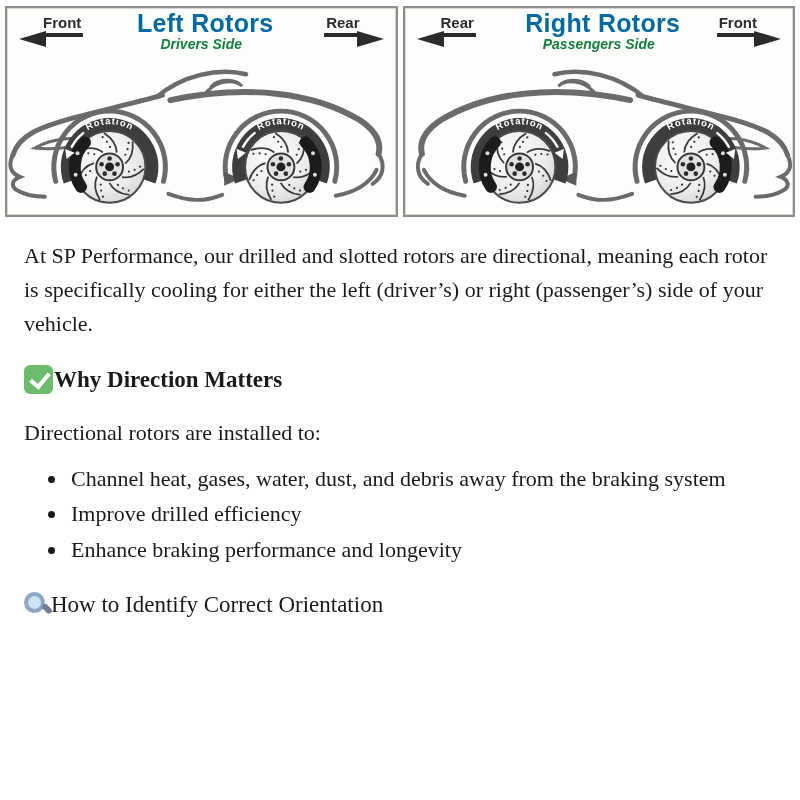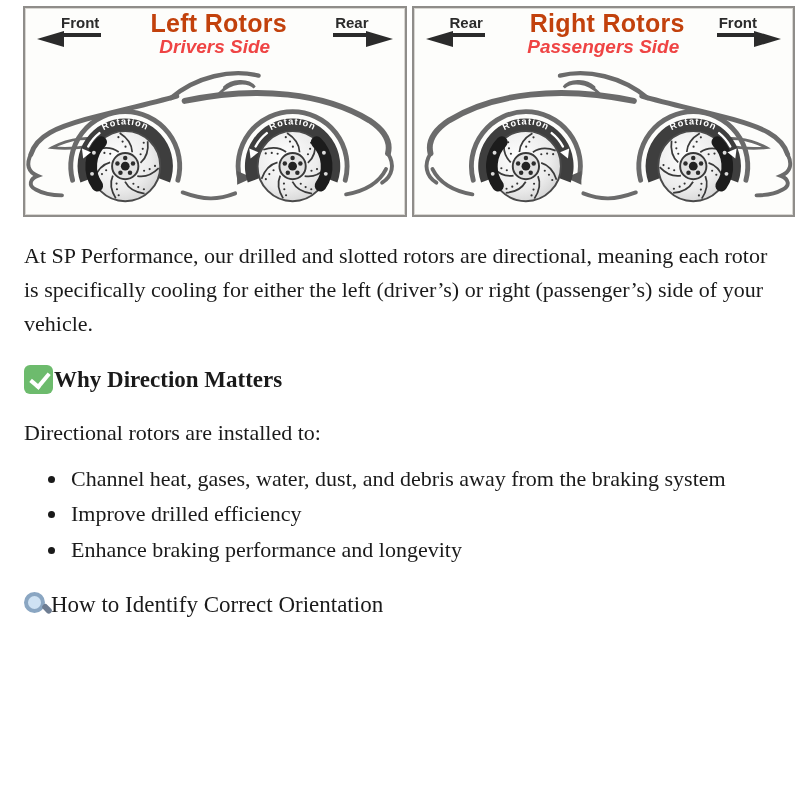--- a/index.html
+++ b/index.html
@@ -1,44 +1,44 @@
 <!DOCTYPE html>
 <html><head>
 <meta charset="utf-8">
 <style>
   html,body{margin:0;padding:0;}
   body{
     width:800px;height:800px;overflow:hidden;background:#ffffff;
     font-family:"Liberation Serif",serif;color:#1a1a1a;
   }
   
-  .diagram{display:flex;gap:5px;padding:6px 5px 0 23px;}
+  .diagram{display:flex;gap:5px;padding:6px 5px 0 5px;}
   .panel{
     flex:1;min-width:0;background:#fdfdfb;
     border:2px solid #8f8d8a;box-shadow:inset 0 0 0 1px #d8d6d2;
   }
   .panel-top{position:relative;height:47px;}
   .dir{position:absolute;top:7px;display:flex;align-items:flex-end;}
   .dir.left{left:12px;}
   .dir.right{right:12px;}
   .dir .word{
     font-family:"Liberation Sans",sans-serif;font-weight:bold;font-size:15px;
     color:#2b2b2b;border-bottom:4px solid #2b2b2b;padding:0 2px 1px 2px;line-height:1.1;
   }
   .tri{width:0;height:0;border-top:8px solid transparent;border-bottom:8px solid transparent;transform:translateY(10px);}
   .tri.l{border-right:27px solid #2b2b2b;margin-right:-5px;}
   .tri.r{border-left:27px solid #2b2b2b;margin-left:-5px;}
   .panel-title-wrap{position:absolute;left:0;right:0;top:3px;text-align:center;}
   .panel-title{
     font-family:"Liberation Sans",sans-serif;font-weight:bold;font-size:25px;
-    color:#c2410c;line-height:1.02;letter-spacing:.3px;margin-left:8px;
+    color:#0369a1;line-height:1.02;letter-spacing:.3px;margin-left:8px;
   }
   .panel-sub{
     font-family:"Liberation Sans",sans-serif;font-weight:bold;font-style:italic;
-    font-size:19px;color:#ef4444;line-height:1.1;
+    font-size:14px;color:#15803d;line-height:1.1;
   }
   .car-svg{display:block;width:100%;height:160px;}
   
   .article{padding:12px 28px 0 24px;font-size:22px;line-height:1.55;}
   .intro{margin:10px 0 0 0;}
   .sec-h{display:flex;align-items:center;gap:1px;margin:24px 0 0 0;font-size:23px;line-height:1.2;}
   .sec-h .t-bold{font-weight:bold;}
   .lead{margin:22px 0 0 0;}
   ul{margin:12px 0 0 0;padding:0 0 0 44px;}
   li{padding-left:3px;margin:1px 0;font-family:Liberation Serif, serif;}

